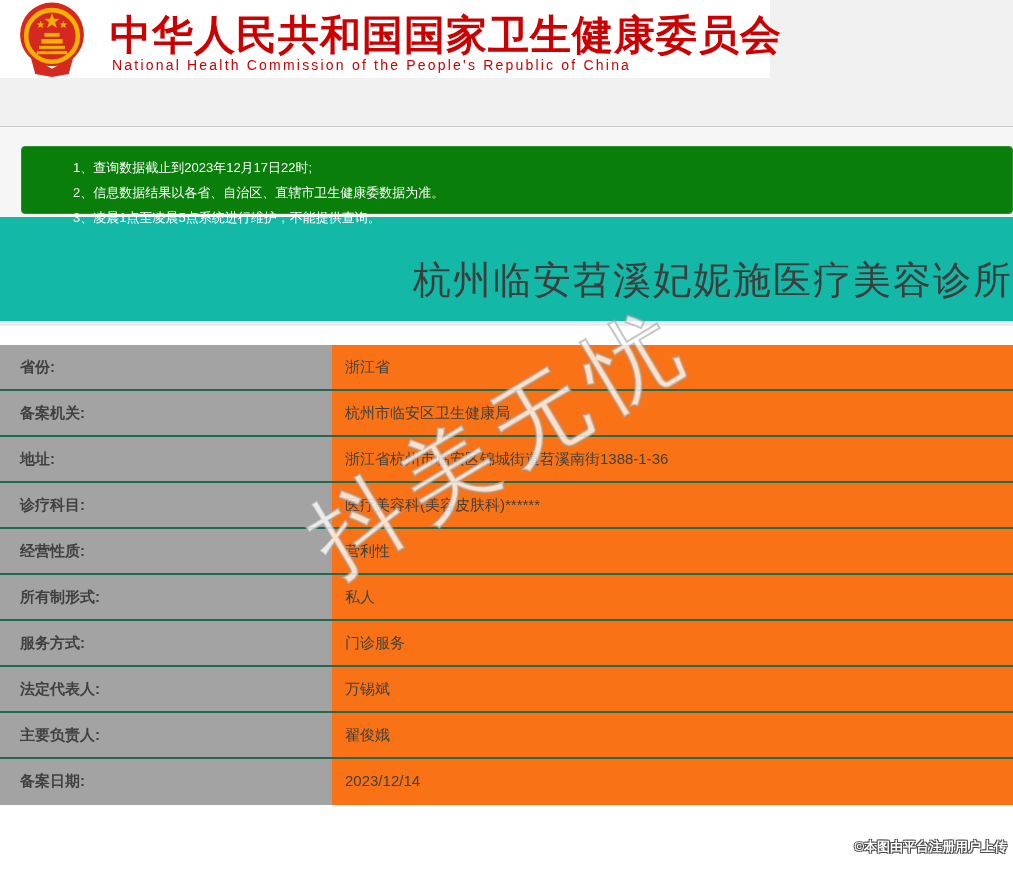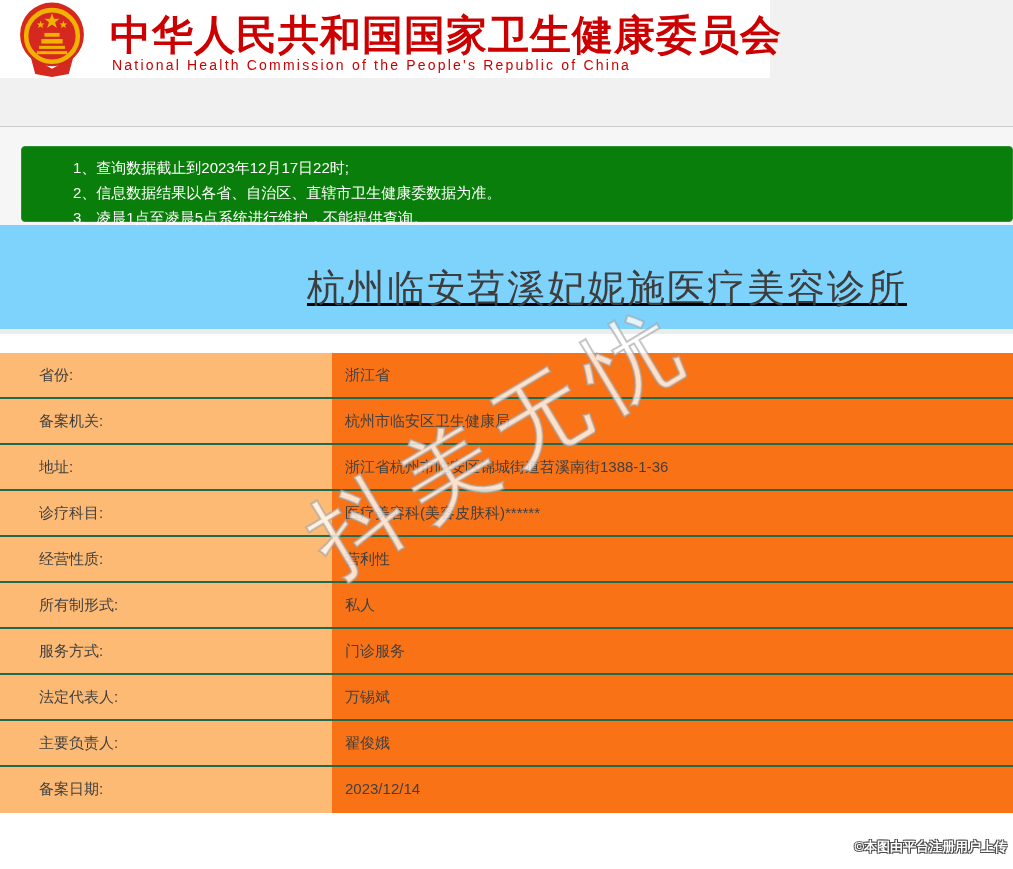--- a/index.html
+++ b/index.html
@@ -11,37 +11,37 @@
   .band-top { height:127px; background:#f1f1f1; border-bottom:1px solid #cccccc; }
   .header-box { position:relative; width:770px; height:78px; background:#ffffff; }
   .emblem { position:absolute; left:6px; top:1px; width:92px; height:76px; }
   .title-cn { position:absolute; left:110px; top:8px; font-size:41px; font-weight:bold;
               color:#cc0000; letter-spacing:1px; white-space:nowrap; }
   .title-en { position:absolute; left:112px; top:57px; font-size:14px; font-weight:normal;
               color:#cc0000; letter-spacing:2.2px; white-space:nowrap; }
 
   
   .band-notice { background:#f6f6f6; padding:19px 0 3px 21px; }
-  .notice-box { height:76px; background:#0a7e0a; border:1px solid #2e8f2e; border-radius:4px;
-                padding:8px 10px 0 51px; color:#ffffff; font-size:15px; line-height:25px; }
+  .notice-box { height:68px; background:#0a7e0a; border:1px solid #2e8f2e; border-radius:4px;
+                padding:8px 10px 0 51px; color:#ffffff; font-size:13px; line-height:25px; }
   .notice-line { white-space:nowrap; }
 
   
-  .title-section { background:#7dd3fc; height:109px; border-bottom:5px solid #ececec;
-                   padding-top:38px; padding-left:307px; text-align:left;text-decoration:underline; }
+  .title-section { background:#14b8a6; height:109px; border-bottom:5px solid #ececec;
+                   padding-top:38px; padding-left:307px; text-align:right; }
   .org-title { font-size:38px; font-weight:400; color:#3d3d3d; letter-spacing:2px;
                white-space:nowrap; }
 
   
   .table-gap { height:19px; background:#ffffff; }
   .info-table { width:1013px; }
   .row { display:flex; height:46px; border-bottom:2px solid #1f6b50; }
   .row:last-child { border-bottom:none; }
-  .cell-label { width:332px; background:#fdba74; padding-left:39px; line-height:44px;
-                font-size:15px; font-weight:normal; color:#404040; }
+  .cell-label { width:332px; background:#a3a3a3; padding-left:20px; line-height:44px;
+                font-size:15px; font-weight:bold; color:#404040; }
   .cell-value { flex:1; background:#f97316; padding-left:13px; line-height:44px;
                 font-size:15px; color:#404040; white-space:nowrap; }
 
   
   .wm-diagonal { position:absolute; left:250px; top:385px; width:500px; height:110px;
                  line-height:110px; text-align:center; font-size:92px; font-weight:400;
                  letter-spacing:14px; color:rgba(255,255,255,0.78);
                  -webkit-text-stroke:2px rgba(160,160,160,0.6);
                  transform:rotate(-31deg); z-index:50; pointer-events:none; white-space:nowrap; }
   .wm-credit { position:absolute; right:6px; bottom:13px; font-size:13px; font-weight:bold;

